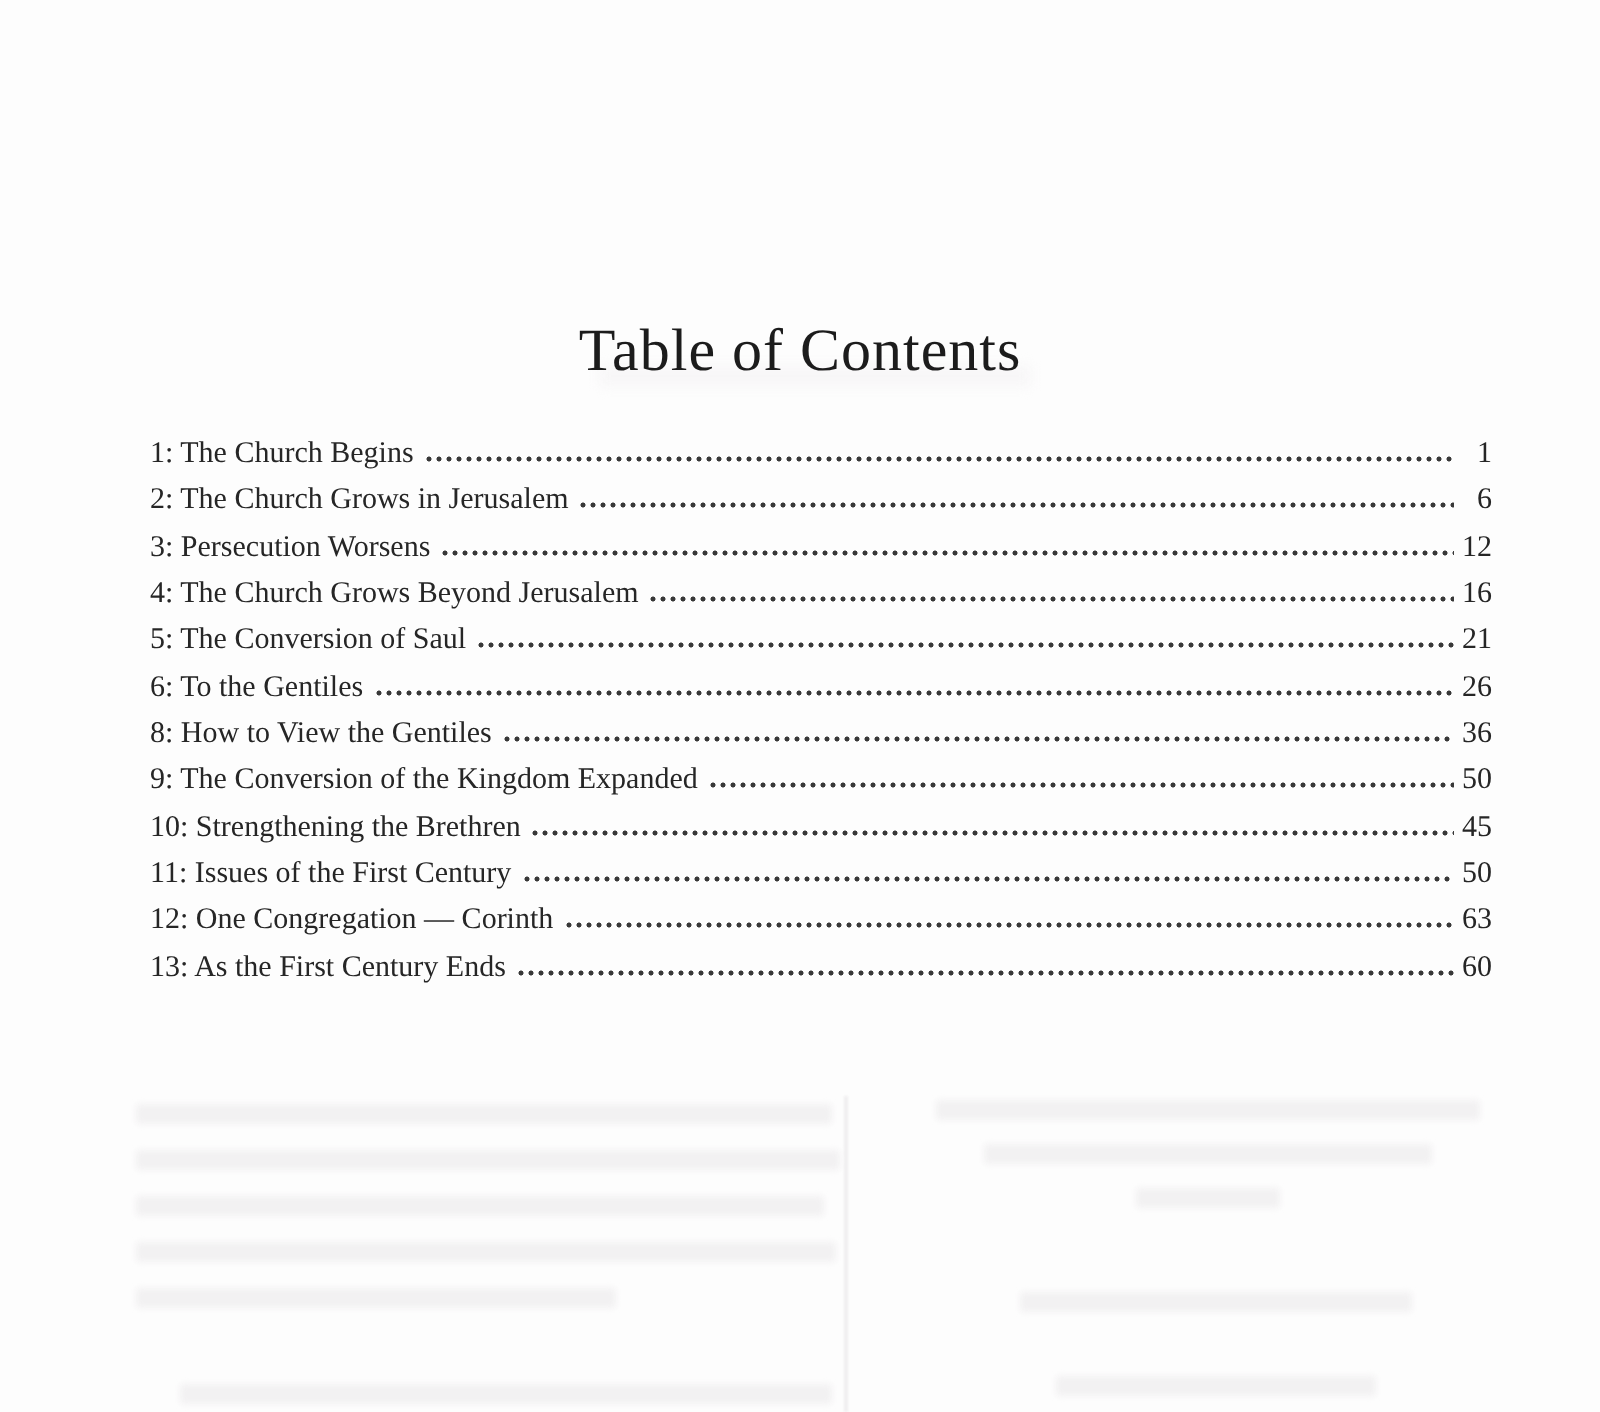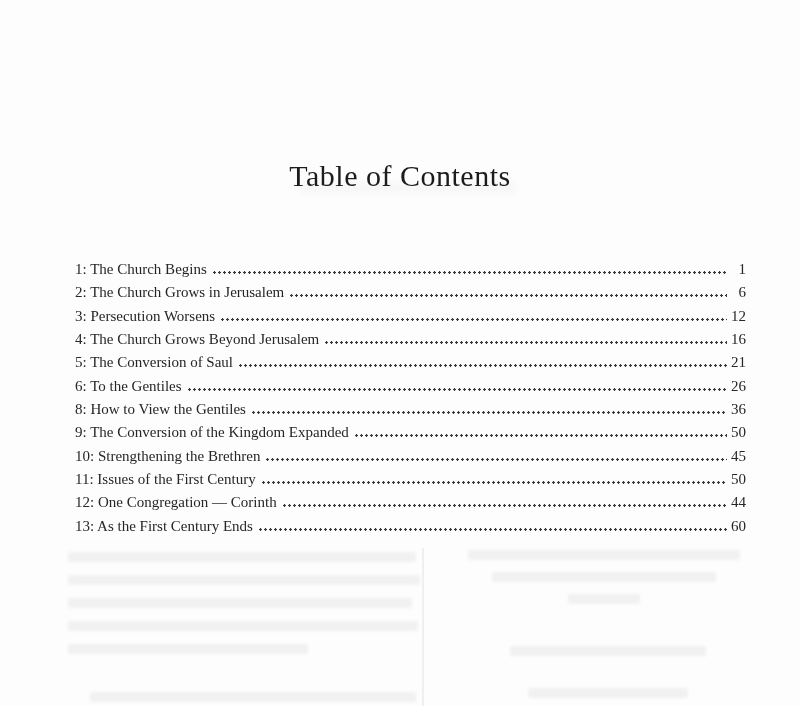--- a/index.html
+++ b/index.html
@@ -55,21 +55,21 @@
     list-style: none;
   }
   .toc-row {
     display: flex;
     align-items: baseline;
     height: 23.35px;
     font-size: 15px;
     color: #262626;
     white-space: nowrap;
   }
-  .toc-label { flex: 0 0 auto; margin-top: 42px; }
+  .toc-label { flex: 0 0 auto; }
   .leader {
     flex: 1 1 auto;
     height: 3px;
     margin: 0 2px 0 5px;
     background-image: radial-gradient(circle, #383838 1.05px, rgba(0,0,0,0) 1.45px);
     background-size: 5px 3px;
     background-position: left center;
     background-repeat: repeat-x;
   }
   .toc-page-num {
@@ -179,21 +179,21 @@
 
     <li class="toc-row">
       <span class="toc-label">11: Issues of the First Century</span>
       <span class="leader"></span>
       <span class="toc-page-num">50</span>
     </li>
 
     <li class="toc-row">
       <span class="toc-label">12: One Congregation — Corinth</span>
       <span class="leader"></span>
-      <span class="toc-page-num">44</span>
+      <span class="toc-page-num">63</span>
     </li>
 
     <li class="toc-row">
       <span class="toc-label">13: As the First Century Ends</span>
       <span class="leader"></span>
       <span class="toc-page-num">60</span>
     </li>
   </ol>
   </div>
 

